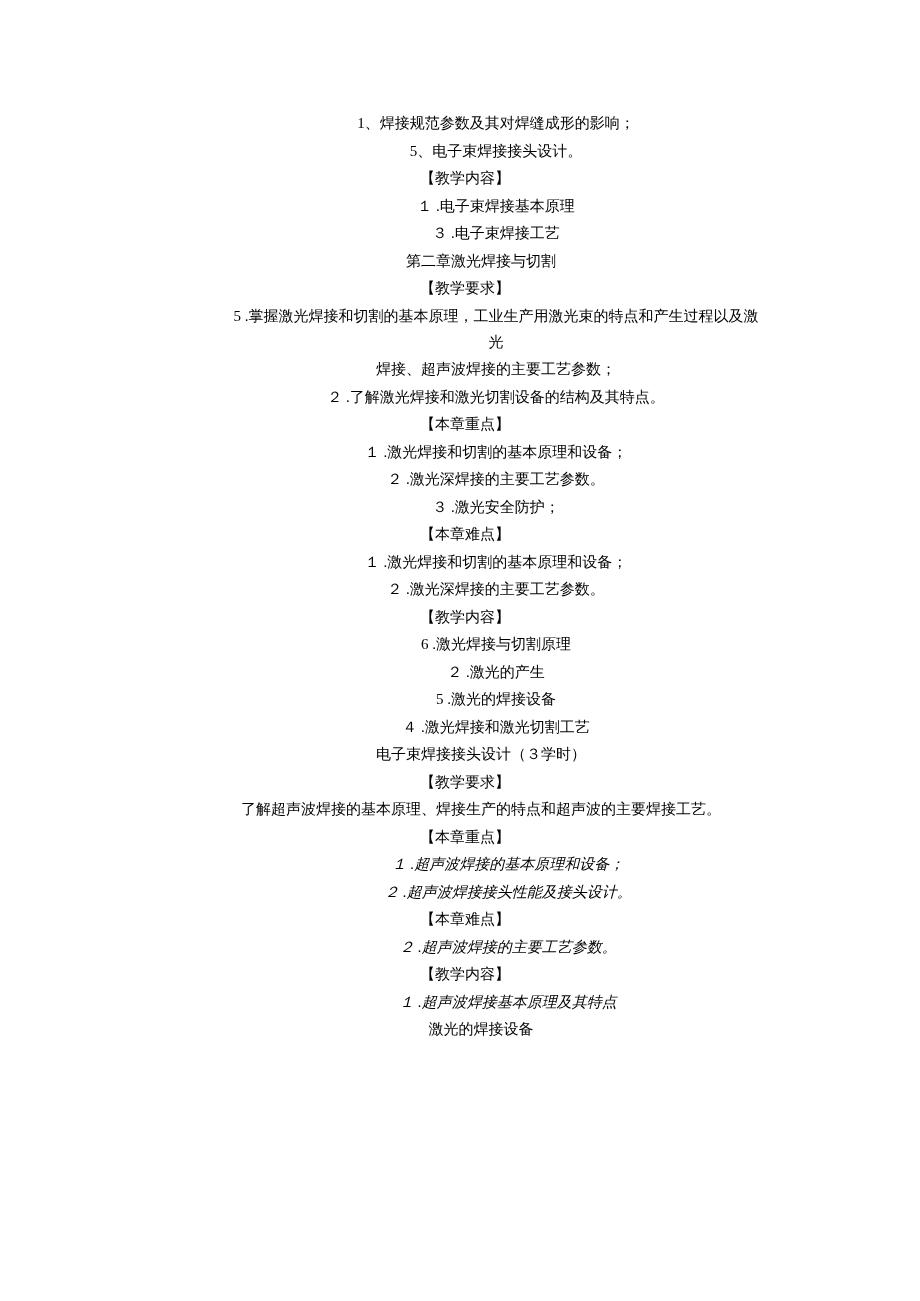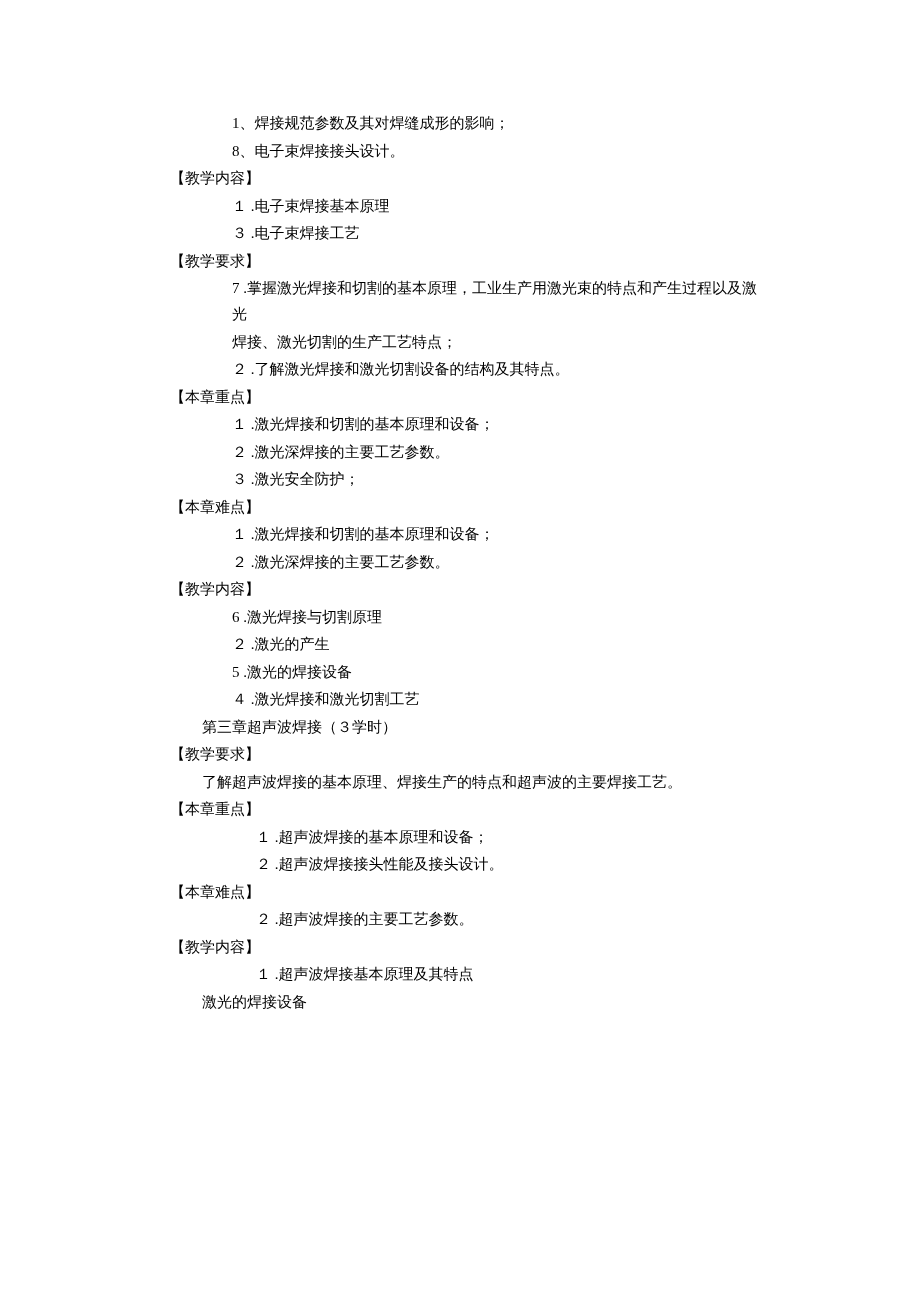--- a/index.html
+++ b/index.html
@@ -8,57 +8,59 @@
     background: #ffffff;
     font-family: "SimSun", "宋体", serif;
     width: 920px;
     box-sizing: border-box;
   }
   .page {
     padding: 110px 160px 60px 170px;
     font-size: 15px;
     line-height: 26px;
     color: #000;
+    text-align: center;
   }
   .line {
     margin: 0;
     white-space: pre-wrap;
   }
   .ind-2 { padding-left: 32px; }
   .ind-3 { padding-left: 62px; }
-  .ind-4 { padding-left: 86px; }
+  .ind-4 { padding-left: 86px; font-style: italic; }
   .lvl1 { padding-left: 0; }
   .p { margin-bottom: 1.5px; }
 </style>
 </head>
 <body>
 
 <div class="page">
 <p class="line p ind-3">1、焊接规范参数及其对焊缝成形的影响；</p>
-    <p class="line p ind-3">8、电子束焊接接头设计。</p>
+    <p class="line p ind-3">5、电子束焊接接头设计。</p>
     <p class="line p lvl1">【教学内容】</p>
     <p class="line p ind-3">１ .电子束焊接基本原理</p>
     <p class="line p ind-3">３ .电子束焊接工艺</p>
+    <p class="line p ind-2">第二章激光焊接与切割</p>
     <p class="line p lvl1">【教学要求】</p>
-    <p class="line p ind-3">7 .掌握激光焊接和切割的基本原理，工业生产用激光束的特点和产生过程以及激光</p>
-    <p class="line p ind-3">焊接、激光切割的生产工艺特点；</p>
+    <p class="line p ind-3">5 .掌握激光焊接和切割的基本原理，工业生产用激光束的特点和产生过程以及激光</p>
+    <p class="line p ind-3">焊接、超声波焊接的主要工艺参数；</p>
     <p class="line p ind-3">２ .了解激光焊接和激光切割设备的结构及其特点。</p>
     <p class="line p lvl1">【本章重点】</p>
     <p class="line p ind-3">１ .激光焊接和切割的基本原理和设备；</p>
     <p class="line p ind-3">２ .激光深焊接的主要工艺参数。</p>
     <p class="line p ind-3">３ .激光安全防护；</p>
     <p class="line p lvl1">【本章难点】</p>
     <p class="line p ind-3">１ .激光焊接和切割的基本原理和设备；</p>
     <p class="line p ind-3">２ .激光深焊接的主要工艺参数。</p>
     <p class="line p lvl1">【教学内容】</p>
     <p class="line p ind-3">6 .激光焊接与切割原理</p>
     <p class="line p ind-3">２ .激光的产生</p>
     <p class="line p ind-3">5 .激光的焊接设备</p>
     <p class="line p ind-3">４ .激光焊接和激光切割工艺</p>
-    <p class="line p ind-2">第三章超声波焊接（３学时）</p>
+    <p class="line p ind-2">电子束焊接接头设计（３学时）</p>
     <p class="line p lvl1">【教学要求】</p>
     <p class="line p ind-2">了解超声波焊接的基本原理、焊接生产的特点和超声波的主要焊接工艺。</p>
     <p class="line p lvl1">【本章重点】</p>
     <p class="line p ind-4">１ .超声波焊接的基本原理和设备；</p>
     <p class="line p ind-4">２ .超声波焊接接头性能及接头设计。</p>
     <p class="line p lvl1">【本章难点】</p>
     <p class="line p ind-4">２ .超声波焊接的主要工艺参数。</p>
     <p class="line p lvl1">【教学内容】</p>
     <p class="line p ind-4">１ .超声波焊接基本原理及其特点</p>
     <p class="line p ind-2">激光的焊接设备</p>

